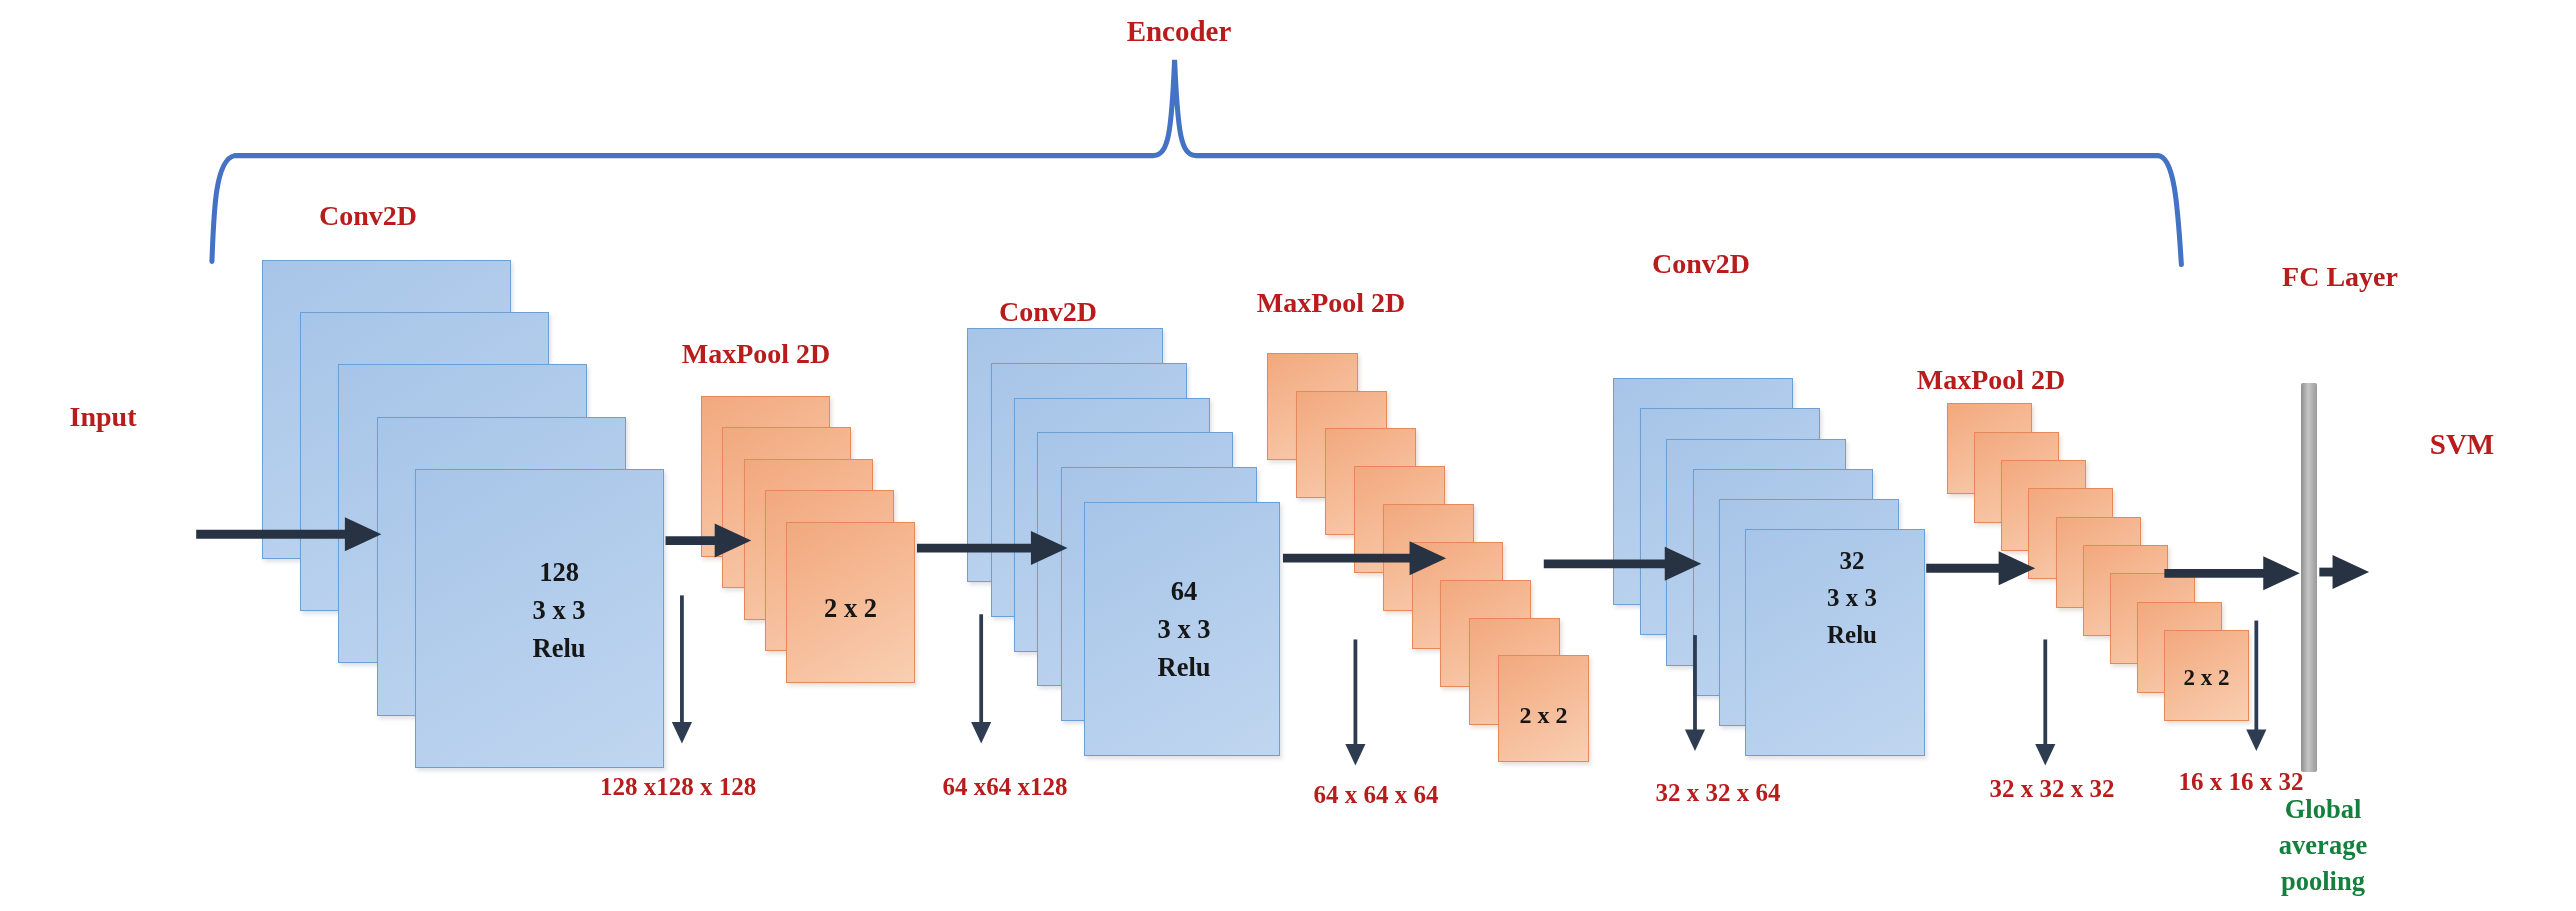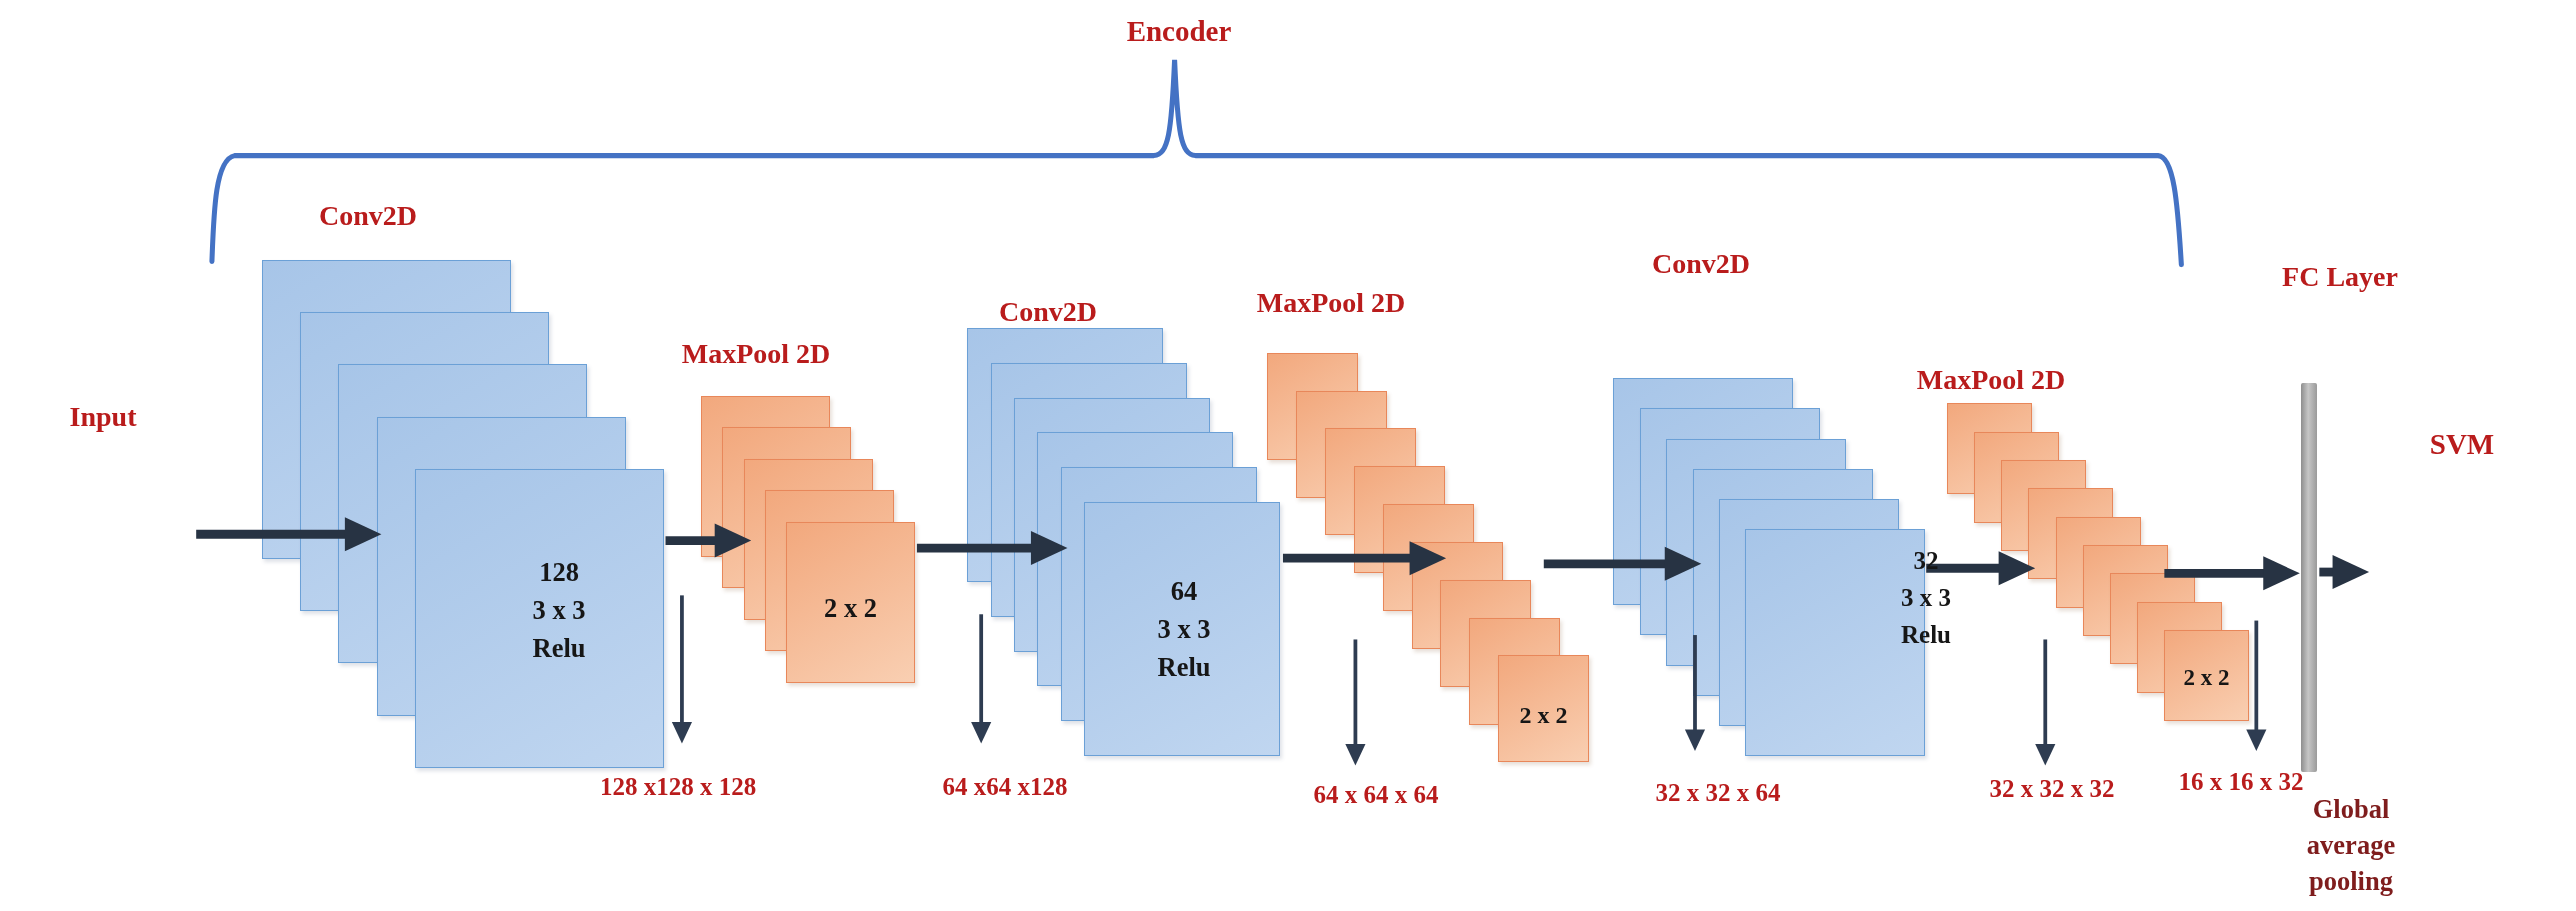--- a/index.html
+++ b/index.html
@@ -53,21 +53,21 @@
     background:var(--svm-fill);
     border:1.3px solid #3a63ad;
     box-shadow:1.9px 2.5px 4.4px rgba(0,0,0,0.25);
     display:flex;flex-direction:column;align-items:center;justify-content:center;
     color:var(--svm-text);font-weight:bold;font-size:26.5px;line-height:36px;text-align:center;
   }
   .svm-box span{display:block;}
   .gap-label{
     position:absolute;left:2323px;top:791px;z-index:50;
     transform:translateX(-50%);
-    font-weight:bold;font-size:26.5px;line-height:36px;color:#7f1d1d;text-align:center;margin-left:28px;
+    font-weight:bold;font-size:26.5px;line-height:36px;color:#15803d;text-align:center;
   }
   .gap-label span{display:block;}
 </style>
 </head>
 <body>
 
 <div class="canvas" style="--blue-top: #a7c5e8; --blue-bottom: #c0d6f0; --blue-border: #6ba0d6; --orange-top: #f2a87d; --orange-bottom: #f9cfb2; --orange-border: #e8875a; --input-border: #a6a6a6; --svm-fill: #4472c4; --svm-text: #ffffff;">
 
   <svg class="overlay" id="overlay" viewBox="0 0 4088 1446">
       <path d="M 336 415 C 339 330 342 253 372 247 L 1831 247 C 1854 245 1859 212 1864 95 C 1869 212 1874 245 1897 247 L 3425 247 C 3450 249 3456 320 3462 420" fill="none" stroke="#4472c4" stroke-width="8" stroke-linecap="round"></path>
@@ -174,21 +174,21 @@
     <span>2 x 2</span>
   </div>
   <div class="front-text" style="left:1086px;top:572px;width:196px;">
     <span>64</span>
     <span>3 x 3</span>
     <span>Relu</span>
   </div>
   <div class="front-text" style="left:1498px;top:696px;width:91px;font-size:24px;">
     <span>2 x 2</span>
   </div>
-  <div class="front-text" style="left:1836px;top:542px;width:180px;font-size:25px;line-height:37px;">
+  <div class="front-text" style="left:1762px;top:542px;width:180px;font-size:25px;line-height:37px;">
     <span>32</span>
     <span>3 x 3</span>
     <span>Relu</span>
   </div>
   <div class="front-text" style="left:2164px;top:659px;width:85px;font-size:23px;">
     <span>2 x 2</span>
   </div>
 
   <div class="label dim-label" style="left:678px;top:773px;">128 x128 x 128</div>
   <div class="label dim-label" style="left:1005px;top:773px;">64 x64 x128</div>

